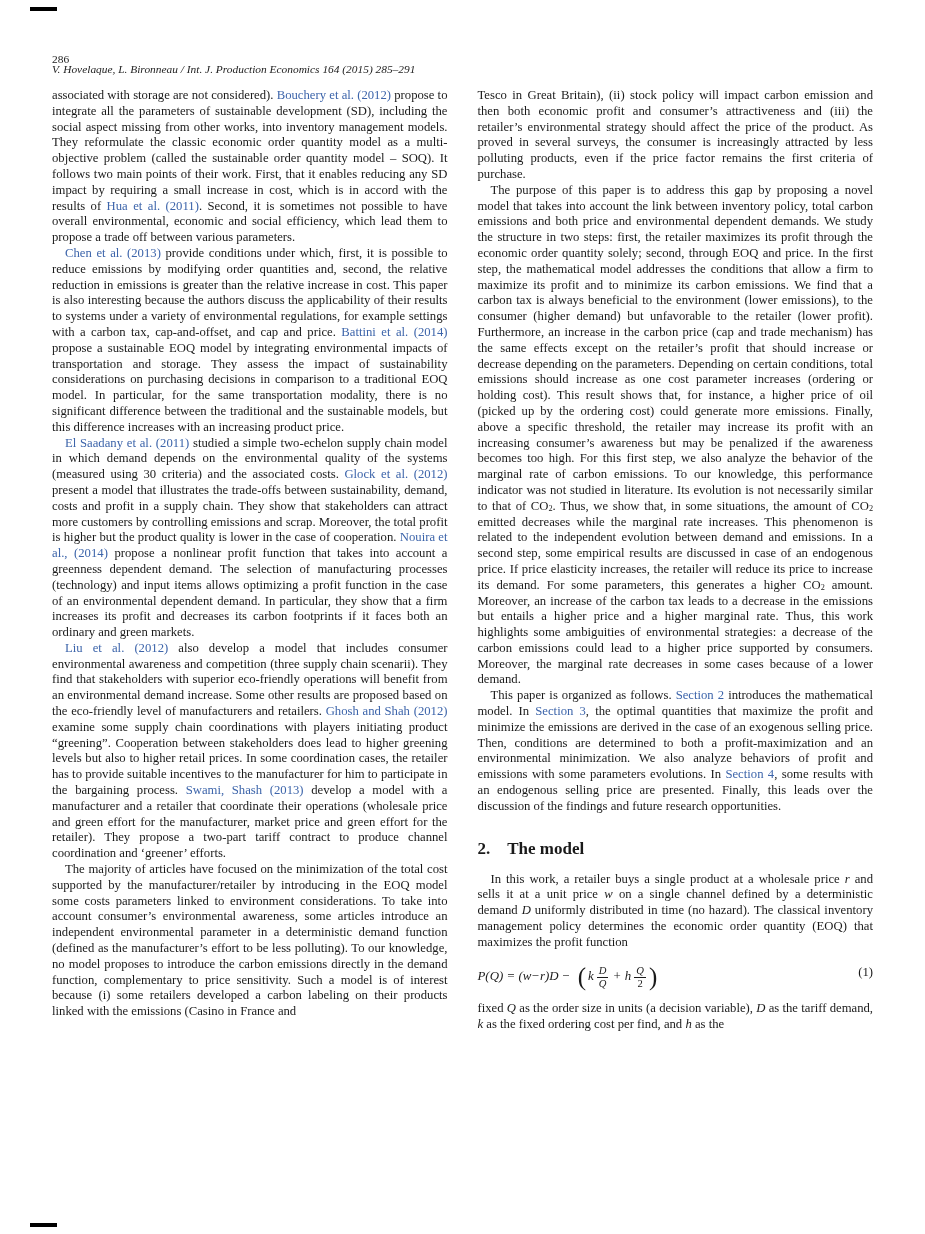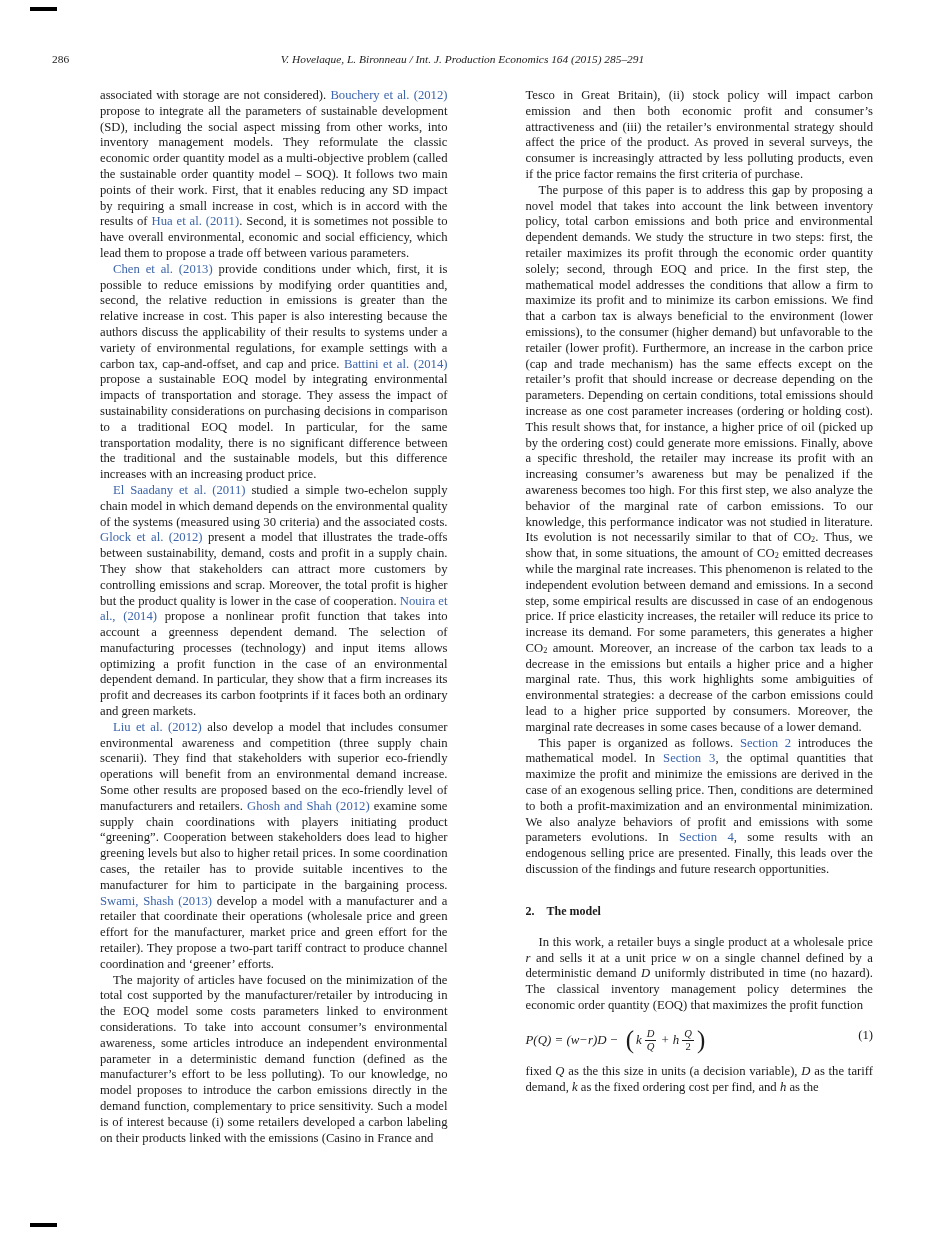--- a/index.html
+++ b/index.html
@@ -31,50 +31,50 @@
     line-height: 13px;
   }
   .page-number {
     position: absolute;
     left: 0;
     top: 0;
     font-style: normal;
   }
   .running-head {
     display: block;
-    text-align: center;
+    text-align: left;
     font-style: italic;
     color: #222;
+    margin-top: 10px;
   }
 
   .columns {
     position: absolute;
     top: 88px;
     left: 52px;
     right: 52px;
     display: flex;
     gap: 30px;
   }
   .column {
     flex: 1 1 0;
     min-width: 0;
     text-align: justify;
     font-size: 12.7px;
     line-height: 15.8px;
-    margin-left: 48px;
   }
   p.para { margin: 0; }
   p.para.indent { text-indent: 13px; }
 
   .link { color: var(--link-blue, #3c64aa); cursor: pointer; }
   .var { font-style: italic; }
   .sub { font-size: 0.65em; vertical-align: -0.18em; line-height: 0; }
 
   .section-heading {
-    font-size: 12px;
+    font-size: 17px;
     font-weight: 700;
     margin: 26px 0 16px 0;
     text-align: left;
     line-height: 15px;
   }
 
   .equation {
     display: flex;
     margin: 14px 0 11px 0;
   }
@@ -159,18 +159,18 @@
           <span class="frac">
             <span class="num eq-var">Q</span>
             <span class="den">2</span>
           </span>
           <span class="big-paren">)</span>
         </span>
         <span class="eq-number">(1)</span>
       </div>
 
       <div>
-          <p class="para"><span>fixed </span><span class="var">Q</span><span> as the this size in units (a decision variable), </span><span class="var">D</span><span> as the tariff demand, </span><span class="var">k</span><span> as the fixed ordering cost per find, and </span><span class="var">h</span><span> as the</span></p>
+          <p class="para"><span>fixed </span><span class="var">Q</span><span> as the order size in units (a decision variable), </span><span class="var">D</span><span> as the tariff demand, </span><span class="var">k</span><span> as the fixed ordering cost per find, and </span><span class="var">h</span><span> as the</span></p>
         </div>
     </div>
 
   </main>
 </div>
 
 </body></html>

